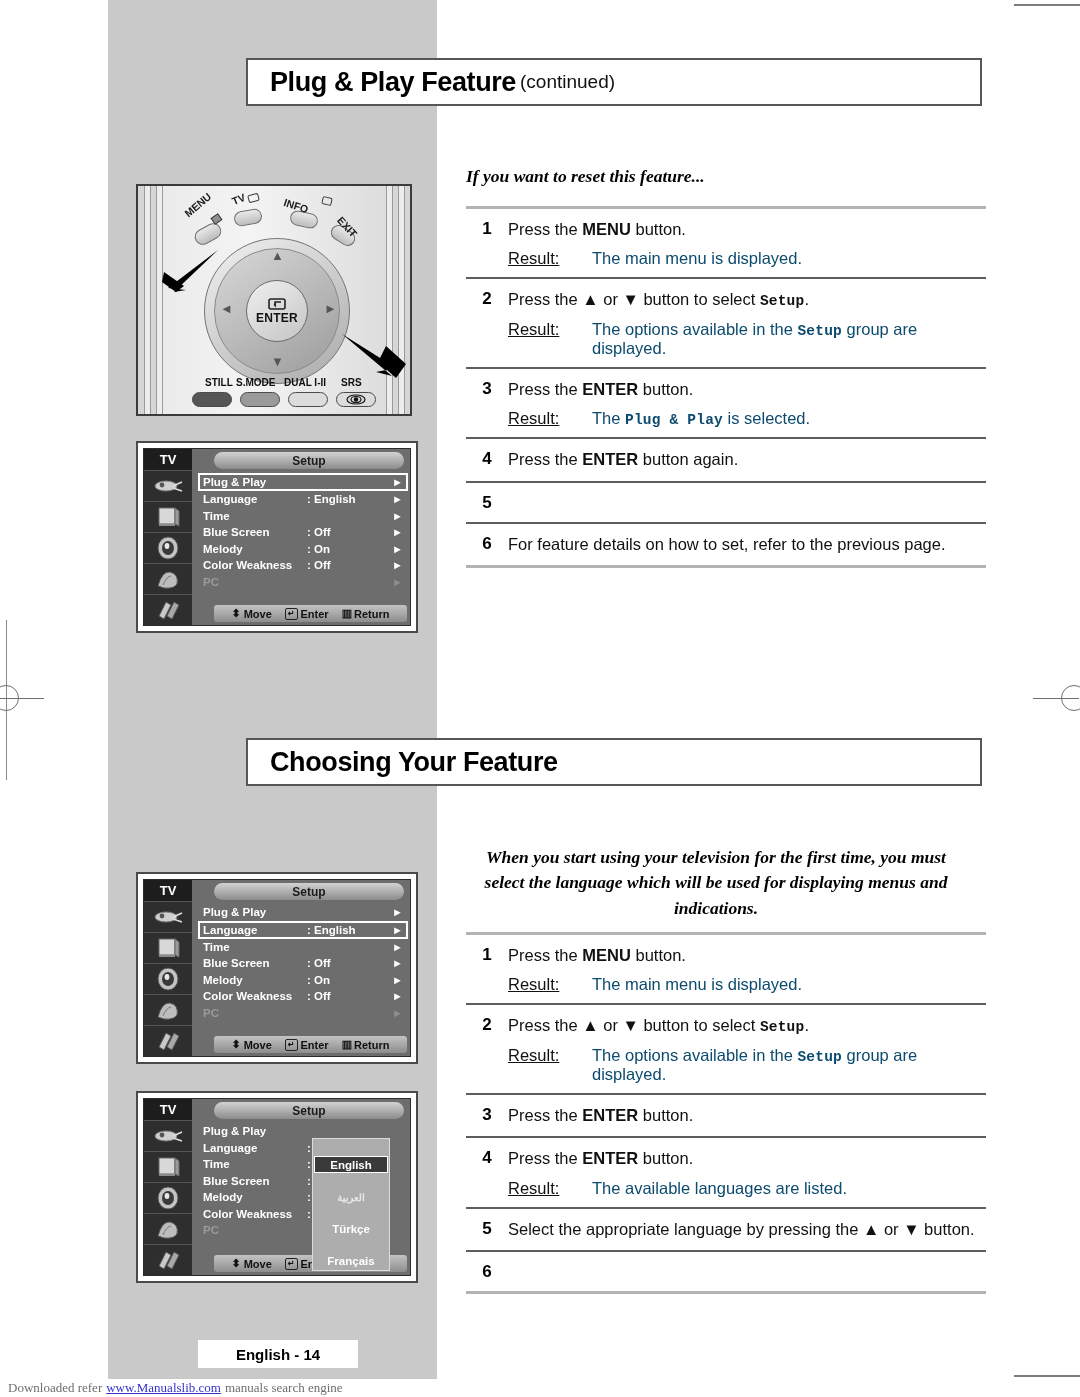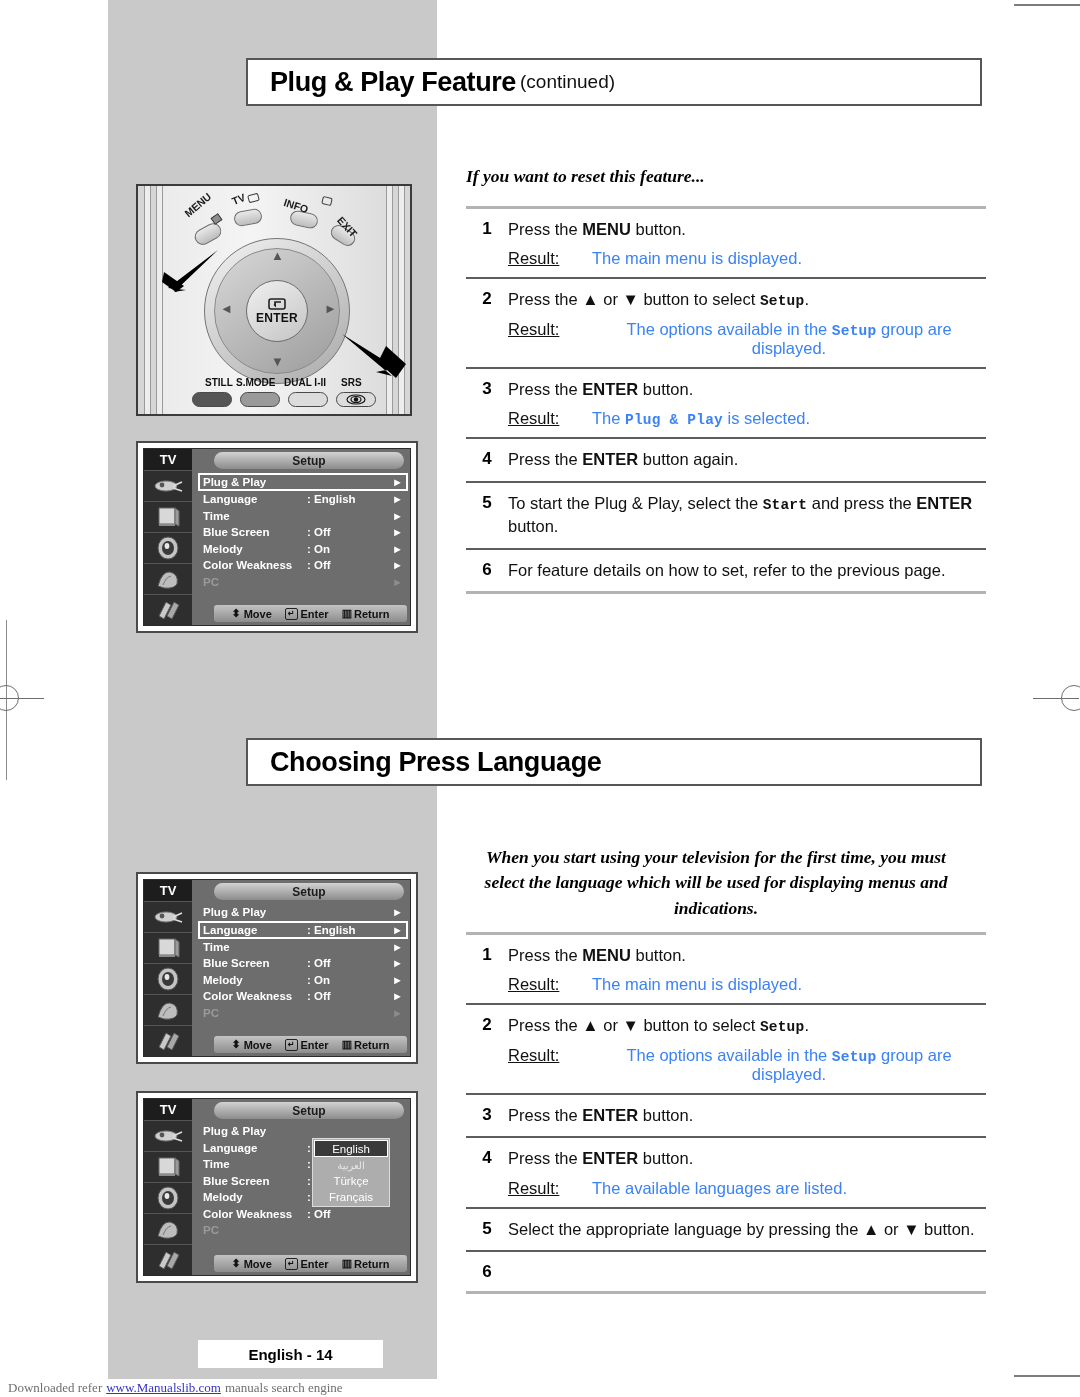--- a/index.html
+++ b/index.html
@@ -91,21 +91,21 @@
     letter-spacing: 0.2px;
   }
   .result-row {
     display: flex; margin-top: 8px;
   }
   .result-label {
     width: 84px; flex: 0 0 84px;
     font-size: 16.5px; color: #111;
     text-decoration: underline;
   }
-  .result-text { font-size: 16.5px; color: #3b82f6; text-align: center; }
+  .result-text { font-size: 16.5px; color: #0c4a6e; }
 
   
   .remote {
     position: absolute;
     background: #d6d6d6;
     border: 2px solid #3b3b3b;
     overflow: hidden;
   }
   .remote .rail {
     position: absolute; top: 0; bottom: 0; width: 7px;
@@ -227,21 +227,21 @@
   
   .lang-pop {
     position: absolute;
     background: #adadad;
     border: 1px solid #dcdcdc;
     padding: 1px;
     z-index: 5;
   }
   .lang-item {
     height: 16px; display: flex; align-items: center; justify-content: center;
-    font-size: 11.5px; font-weight: normal; color: #ffffff;
+    font-size: 11.5px; font-weight: bold; color: #ffffff; margin-top: 16px;
   }
   .lang-item.on {
     background: #3a3a3a; border: 1px solid #ffffff; color: #ffffff;
     height: 17px;
   }
   .lang-item.ar { font-size: 10px; color: #e8e8e8; }
 
   
   .page-badge {
     position: absolute;
@@ -319,23 +319,20 @@
       <div class="rule-mid"></div>
       <div class="step">
         <div class="step-num">4</div>
         <div class="step-body">
           <div class="step-line"><span>Press the </span><span style="font-weight: bold;">ENTER</span><span> button again.</span></div>
         </div>
       </div>
       <div class="rule-mid"></div>
       <div class="step">
         <div class="step-num">5</div>
-        <div class="step-body">
-          <div class="step-line"><span>To start the Plug &amp; Play, select the </span><span class="mono">Start</span><span> and press the </span><span style="font-weight: bold;">ENTER</span><span> button.</span></div>
-        </div>
       </div>
       <div class="rule-mid"></div>
       <div class="step">
         <div class="step-num">6</div>
         <div class="step-body">
           <div class="step-line"><span>For feature details on how to set, refer to the previous page.</span></div>
         </div>
       </div>
       <div class="rule-bot"></div>
     </div>
@@ -494,21 +491,21 @@
             <span class="g">
               <span style="letter-spacing:-1px;">▥</span>
               <span>Return</span>
             </span>
           </div>
         </div>
       </div>
     </div>
 
   <div class="sec-header" style="left:246px; top:738px; width:736px; height:48px;">
-    <span class="h-main">Choosing Press Language</span>
+    <span class="h-main">Choosing Your Feature</span>
     <span class="h-sub"></span>
   </div>
 
   <div class="intro" style="left:466px; top:845px; width:500px;text-align:center;">When you start using your television for the first time, you must select the language which will be used for displaying menus and indications.</div>
 
   <div class="steps" id="steps2" style="left:466px; top:932px;">
       <div class="rule-top"></div>
       <div class="step">
         <div class="step-num">1</div>
         <div class="step-body">
@@ -751,21 +748,21 @@
             </span>
             <span class="g">
               <span style="letter-spacing:-1px;">▥</span>
               <span>Return</span>
             </span>
           </div>
         </div>
       </div>
     </div>
 
-  <div class="page-badge" style="left:198px; top:1340px; width:185px; height:28px;">English - 14</div>
+  <div class="page-badge" style="left:198px; top:1340px; width:160px; height:28px;">English - 14</div>
 
   <div class="dl-bar">
     <span>Downloaded refer</span>
     <a class="dl-link" href="#">www.Manualslib.com</a>
     <span>manuals search engine</span>
   </div>
 
 </div>
 
 </body></html>

